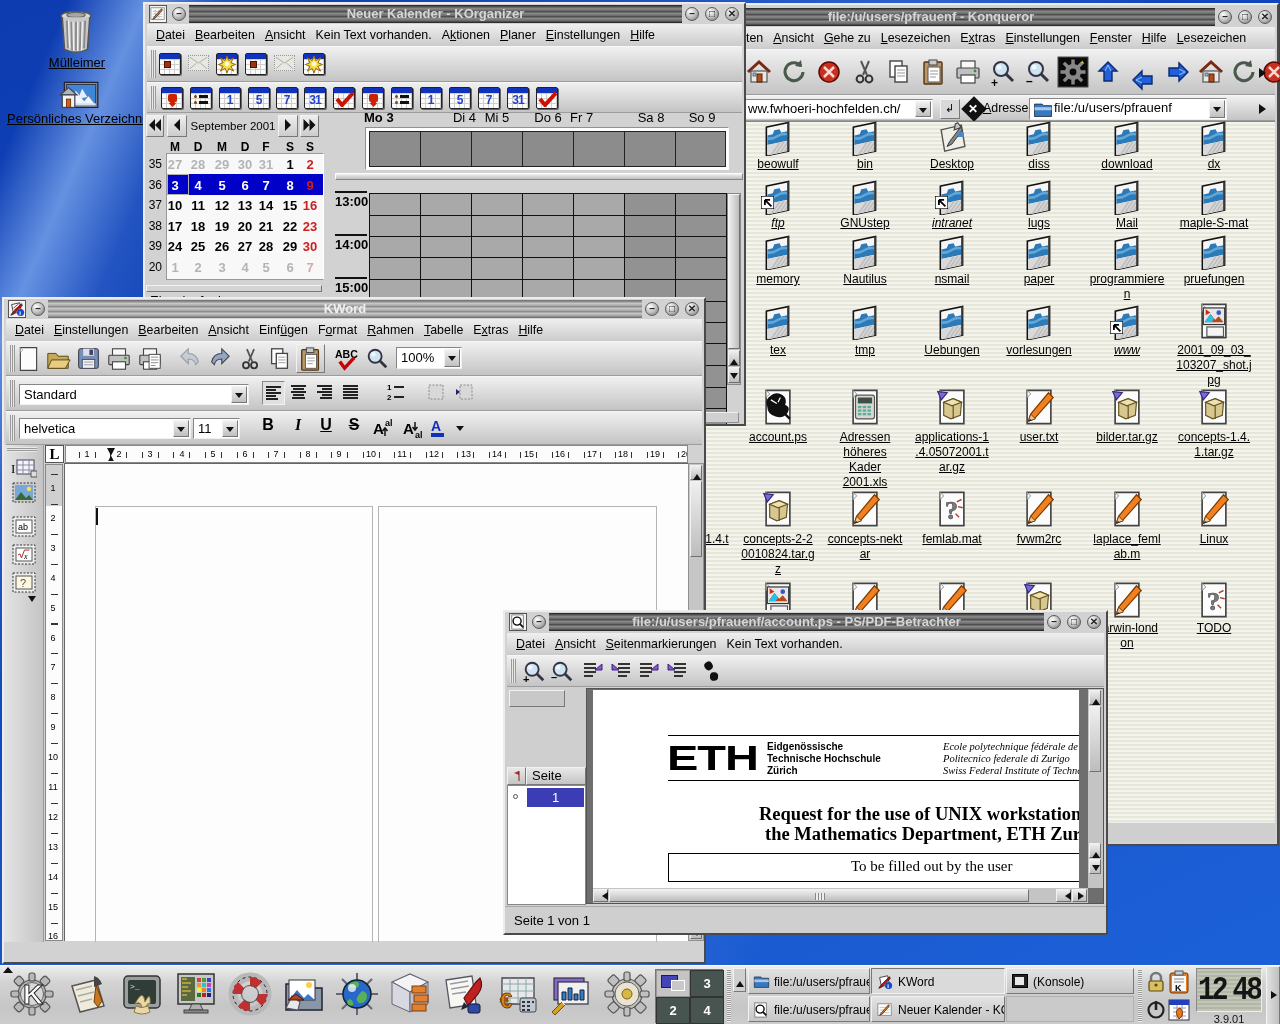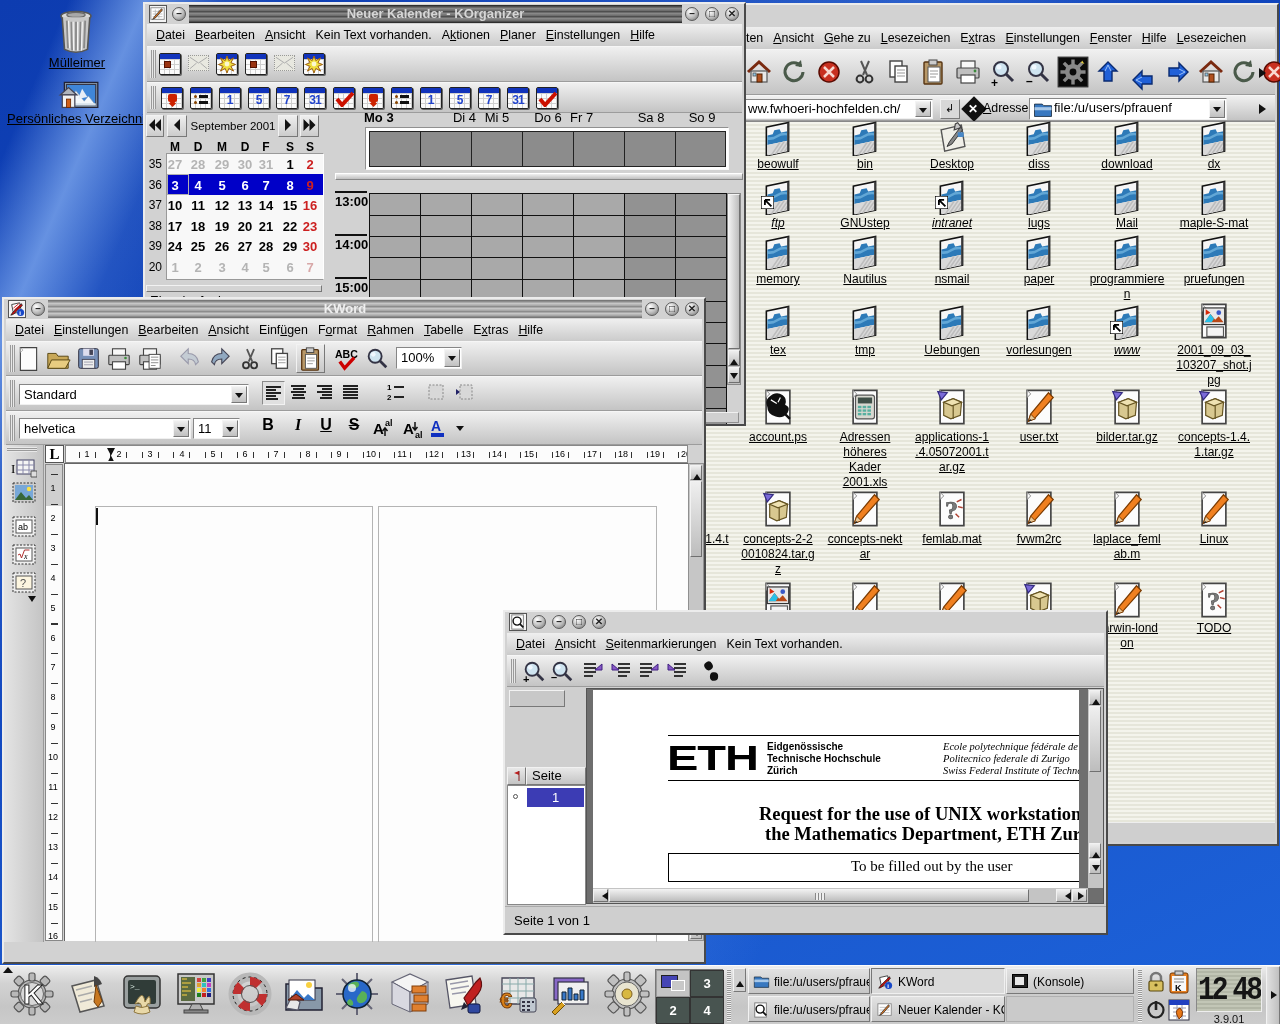--- a/index.html
+++ b/index.html
@@ -49,20 +49,21 @@
     </svg>
  <div class="lbl" style="left:0px;top:111px;width:152px;overflow:hidden;font-size:13px"><span>Persönliches Verzeichni</span></div>
 </div>
 
 <div class="win" id="konq" style="left:601px;top:3px;width:678px;height:843px;">
  <div class="tbar" style="top:2px">
   <div class="tico"></div>
       <div class="rbtn">
         <i>–</i>
       </div>
+  <div class="tgrad" style="line-height:16px">file:/u/users/pfrauenf - Konqueror</div>
   <div class="rbtn">
         <i>–</i>
       </div>
       <div class="rbtn">
         <i>□</i>
       </div>
       <div class="rbtn">
         <i>✕</i>
       </div>
  </div>
@@ -993,20 +994,21 @@
 <div class="win" id="psv" style="left:503px;top:610px;width:605px;height:325px;">
  <div class="tbar" style="top:0">
   <div class="tico"><svg width="16" height="16" viewBox="0 0 18 18">
           <rect x="2" y="1" width="13" height="16" fill="#fff" stroke="#777"></rect>
           <circle cx="8" cy="8" r="4.5" fill="none" stroke="#111" stroke-width="1.6"></circle>
           <path d="M11 11 l4 4" stroke="#111" stroke-width="2"></path>
         </svg></div>
   <div class="rbtn">
         <i>–</i>
       </div>
+  <div class="tgrad" style="line-height:16px">file:/u/users/pfrauenf/account.ps - PS/PDF-Betrachter</div>
   <div class="rbtn">
         <i>–</i>
       </div>
       <div class="rbtn">
         <i>□</i>
       </div>
       <div class="rbtn">
         <i>✕</i>
       </div>
  </div>

